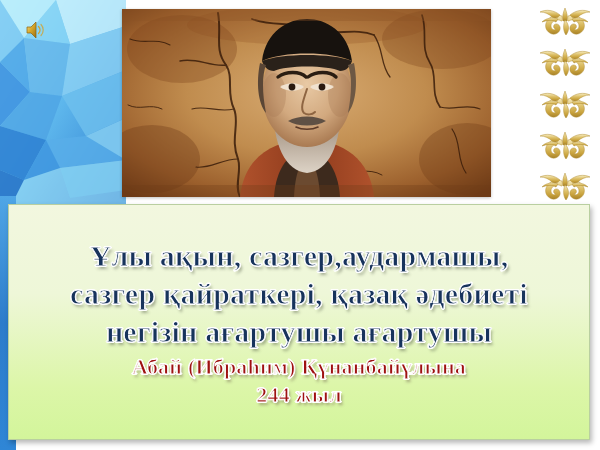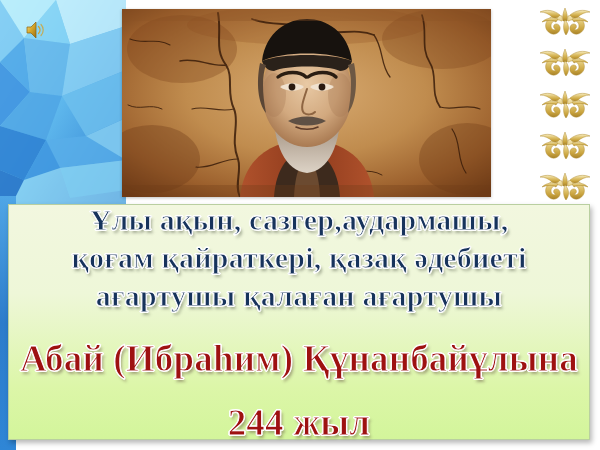--- a/index.html
+++ b/index.html
@@ -113,27 +113,26 @@
     font-size: 30px;
     -webkit-text-stroke: 0.9px #ffffff;
     text-shadow:
        1px 0 0 #ffffff, -1px 0 0 #ffffff,
        0 1px 0 #ffffff, 0 -1px 0 #ffffff,
        2px 3px 3px rgba(70,80,60,0.45);
   }
   
   .red {
     color: #9e1111;
-    font-size: 37px;
+    font-size: 22px;
     -webkit-text-stroke: 1px #ffffff;
     text-shadow:
        1px 0 0 #ffffff, -1px 0 0 #ffffff,
        0 1px 0 #ffffff, 0 -1px 0 #ffffff,
        2px 3px 3px rgba(90,70,60,0.45);
-    margin-top: 20px;
   }
   .line1 { margin-bottom: 6px; }
   .line2 { margin-bottom: 6px; }
   .line3 { margin-bottom: 8px; }
   .line4 { margin-bottom: 4px; }
   .line5 { }
 </style>
 </head>
 <body>
 
@@ -343,19 +342,19 @@
         <path d="M24 9 C18 4 10 3 4 6 C9 6 13 8 16 11 C19 13 22 12 24 9 Z"></path>
         <path d="M34 9 C40 4 48 3 54 6 C49 6 45 8 42 11 C39 13 36 12 34 9 Z"></path>
         <path d="M22 13 C16 11 10 12 6 16 C11 14 16 14 20 16 Z"></path>
         <path d="M36 13 C42 11 48 12 52 16 C47 14 42 14 38 16 Z"></path>
       </g>
     </svg>
   </div>
 
   <div id="text-panel">
     <div class="tline navy line1">Ұлы ақын, сазгер,аудармашы,</div>
-    <div class="tline navy line2">қоғам қайраткері, қазақ әдебиеті</div>
-    <div class="tline navy line3">ағартушы қалаған ағартушы</div>
+    <div class="tline navy line2">сазгер қайраткері, қазақ әдебиеті</div>
+    <div class="tline navy line3">негізін ағартушы ағартушы</div>
     <div class="tline red line4">Абай (Ибраһим) Құнанбайұлына</div>
     <div class="tline red line5">244 жыл</div>
   </div>
 
 </div>
 
 </body></html>

